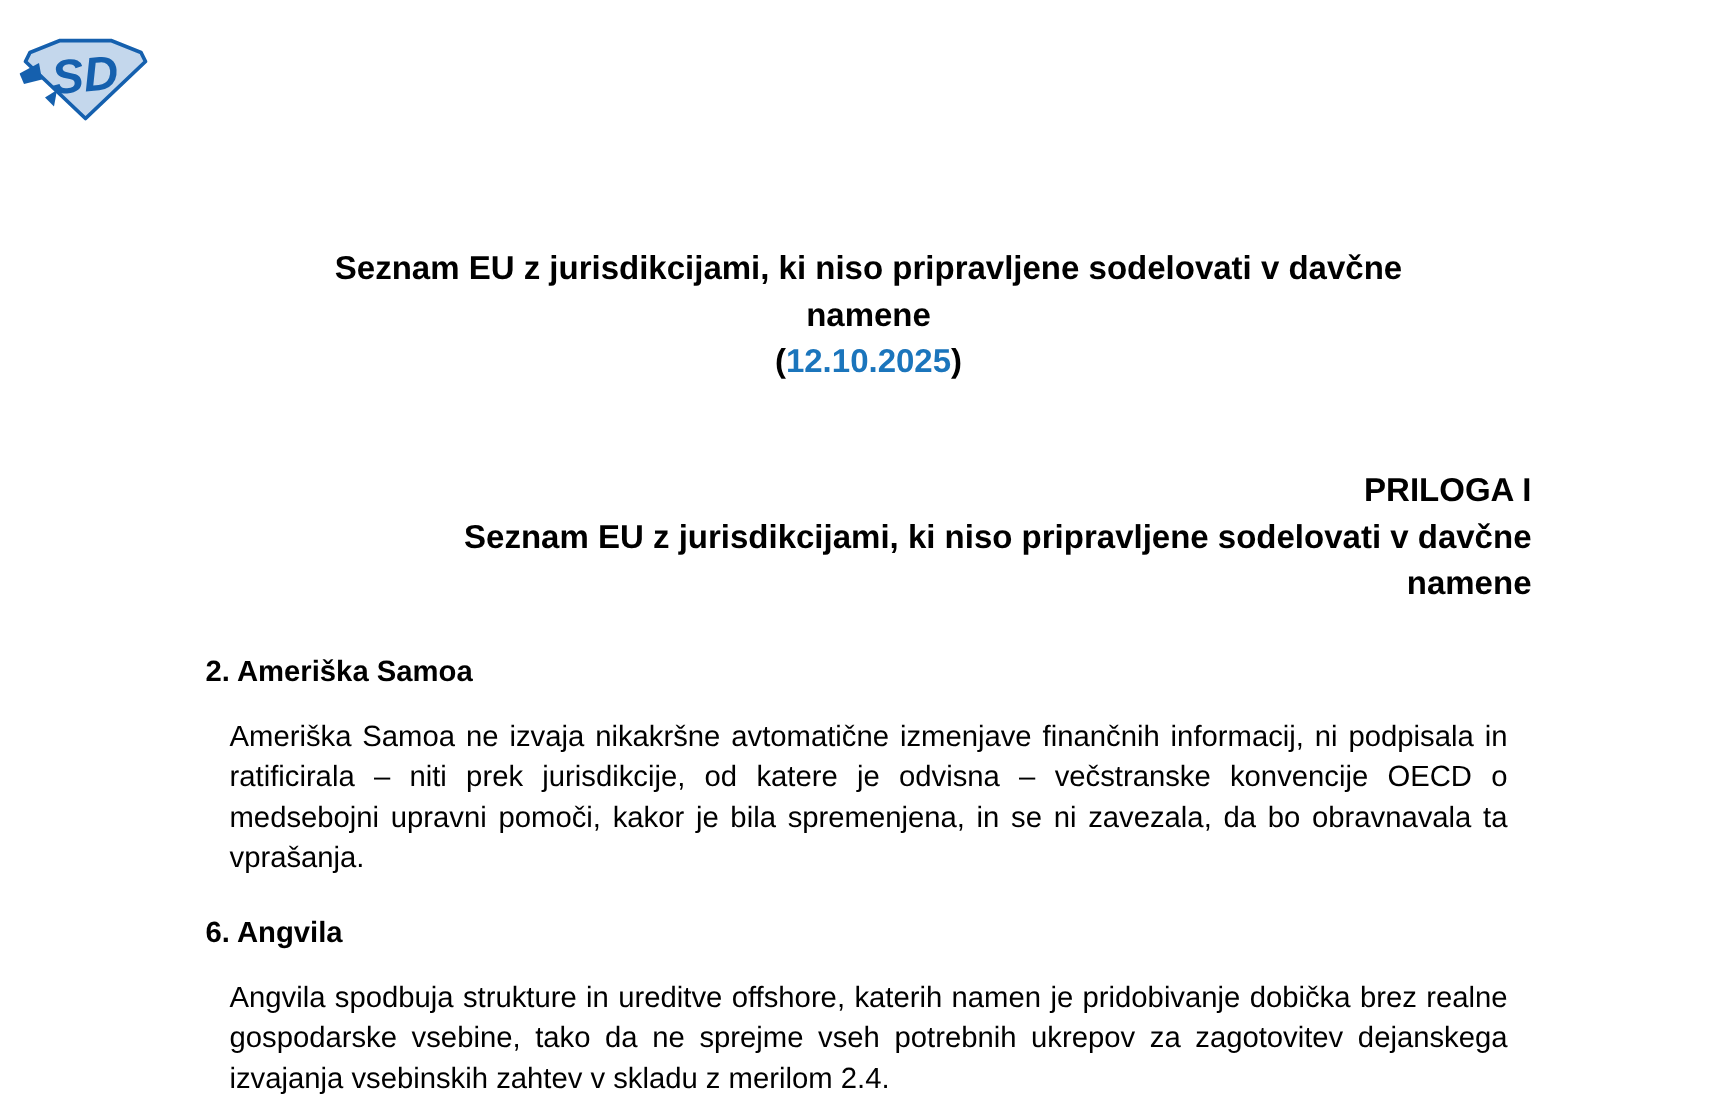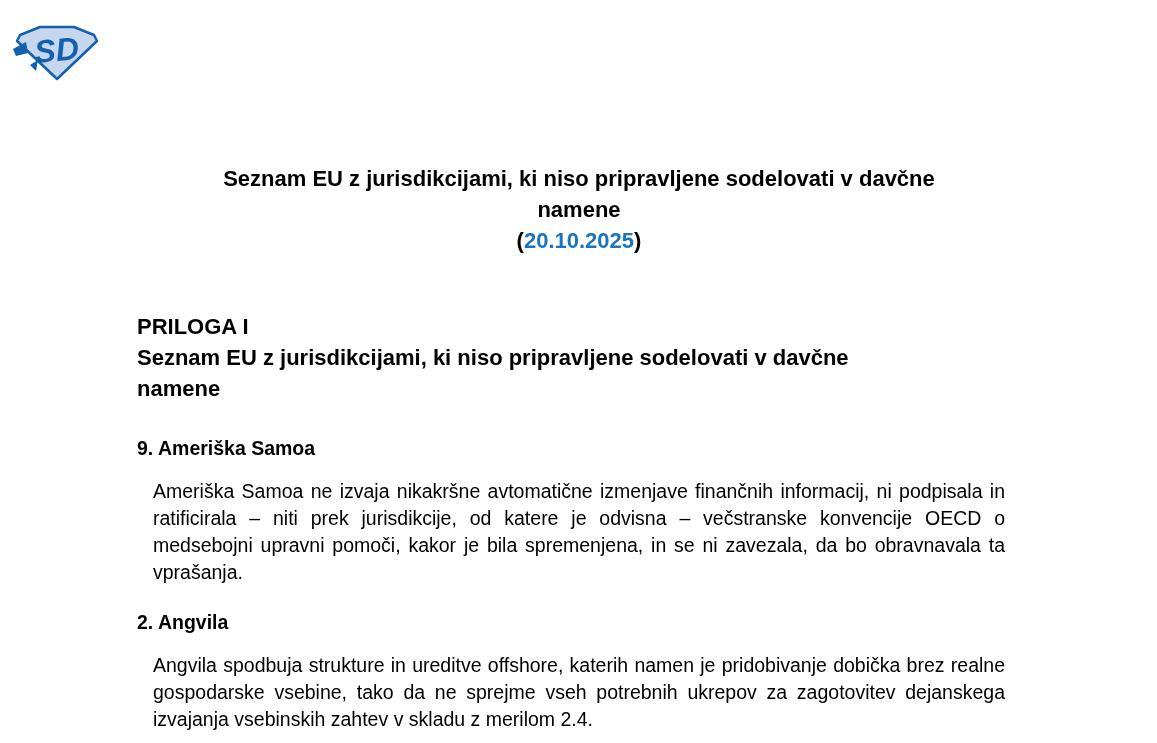--- a/index.html
+++ b/index.html
@@ -47,21 +47,21 @@
   .date-link{
     color:var(--link-blue);
     text-decoration:none;
     cursor:pointer;
   }
   .annex-heading{
     margin:55px 0 0 0;
     font-size:22px;
     line-height:31px;
     font-weight:bold;
-    text-align:left;
+    text-align:right;
     white-space:pre-line;
   }
   section{margin:0;}
   .section-first{margin-top:31px;}
   .section-next{margin-top:23px;}
   .section-heading{
     margin:0;
     font-size:19.5px;
     line-height:27px;
     font-weight:bold;
@@ -84,32 +84,32 @@
     <polygon points="17,42 25,37 23,48" style="fill:var(--logo-dark)"></polygon>
     <text x="44" y="38" text-anchor="middle" style="fill:var(--logo-dark);font-family:'Liberation Sans',sans-serif;font-size:32px;font-weight:bold;font-style:italic" transform="rotate(-5 44 32)">SD</text>
   </svg>
 
   <div class="content">
 
     <h1 class="doc-title">
       <span class="title-text">Seznam EU z jurisdikcijami, ki niso pripravljene sodelovati v davčne
 namene</span>
       <span class="date-line">
-        <span>(</span><a class="date-link">20.10.2025</a><span>)</span>
+        <span>(</span><a class="date-link">12.10.2025</a><span>)</span>
       </span>
     </h1>
 
     <h2 class="annex-heading">PRILOGA I
 Seznam EU z jurisdikcijami, ki niso pripravljene sodelovati v davčne
 namene</h2>
 
     <section class="section-first">
-      <h3 class="section-heading">9. Ameriška Samoa</h3>
+      <h3 class="section-heading">2. Ameriška Samoa</h3>
       <p class="section-paragraph">Ameriška Samoa ne izvaja nikakršne avtomatične izmenjave finančnih informacij, ni podpisala in ratificirala – niti prek jurisdikcije, od katere je odvisna – večstranske konvencije OECD o medsebojni upravni pomoči, kakor je bila spremenjena, in se ni zavezala, da bo obravnavala ta vprašanja.</p>
     </section>
 
     <section class="section-next">
-      <h3 class="section-heading">2. Angvila</h3>
+      <h3 class="section-heading">6. Angvila</h3>
       <p class="section-paragraph">Angvila spodbuja strukture in ureditve offshore, katerih namen je pridobivanje dobička brez realne gospodarske vsebine, tako da ne sprejme vseh potrebnih ukrepov za zagotovitev dejanskega izvajanja vsebinskih zahtev v skladu z merilom 2.4.</p>
     </section>
 
   </div>
 </div>
 
 </body></html>

